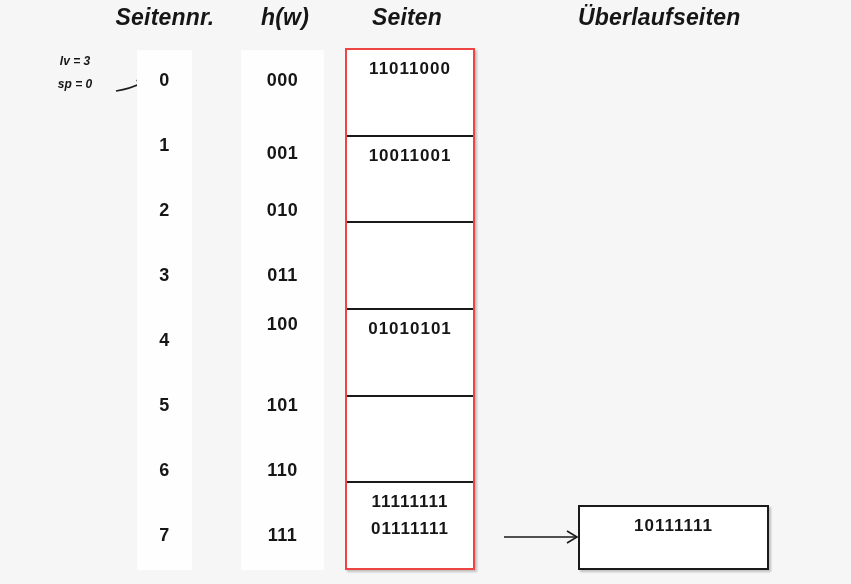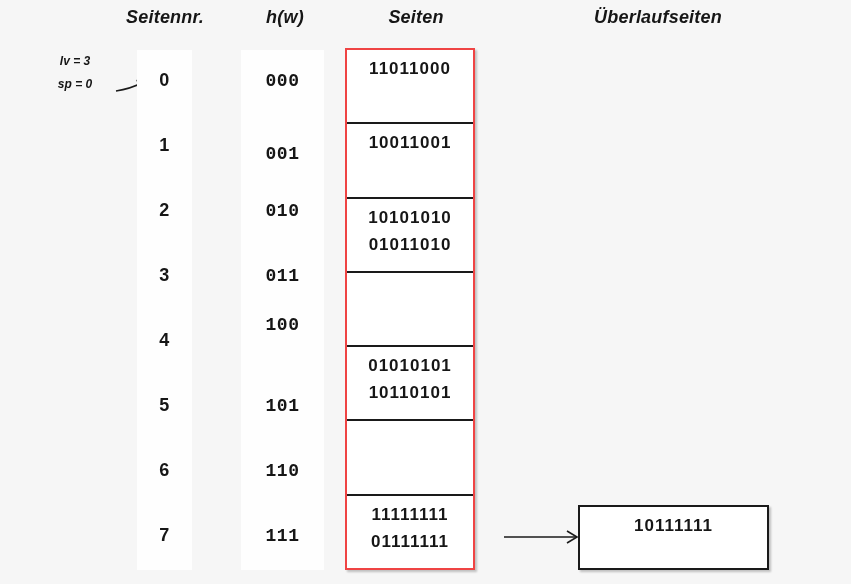--- a/index.html
+++ b/index.html
@@ -9,26 +9,26 @@
   }
   .stage{
     position:relative;
     width:851px;height:584px;
     background:#f6f6f6;
     overflow:hidden;
     color:#161616;
   }
   .hdr{
     position:absolute;top:6px;height:22px;line-height:22px;
-    font-style:italic;font-size:18px;font-weight:600;
+    font-style:italic;font-size:23px;font-weight:600;
     text-align:center;letter-spacing:.2px;
   }
   .hdr-seitennr{left:110px;width:110px;}
   .hdr-hw{left:245px;width:80px;}
-  .hdr-seiten{left:337px;width:158px;}
+  .hdr-seiten{left:328px;width:158px;}
   .hdr-ueberlauf{left:578px;width:160px;}
 
   .annot{
     position:absolute;left:34px;top:50px;width:82px;
     font-style:italic;font-size:12px;font-weight:600;
     line-height:23px;text-align:center;
   }
   .annot-arrow{position:absolute;left:114px;top:76px;}
 
   .strip{
@@ -36,21 +36,21 @@
   }
   .strip-pages{left:137px;width:55px;}
   .strip-hash{left:241px;width:83px;}
 
   .num-cell{
     position:absolute;height:65px;display:flex;
     align-items:center;justify-content:center;
     font-size:18px;font-weight:600;letter-spacing:.5px;
   }
   .num-cell.pg{left:137px;width:55px;}
-  .num-cell.hs{left:241px;width:83px;font-family:Liberation Mono, monospace;}
+  .num-cell.hs{left:241px;width:83px;}
 
   .bucket-col{
     position:absolute;left:345px;top:48px;width:130px;height:522px;
     background:#fff;border:2px solid #ef4444;box-sizing:border-box;
     display:flex;flex-direction:column;
     box-shadow:2px 2px 2px rgba(0,0,0,.22);
   }
   .bucket{
     flex:1;border-bottom:2px solid #1a1a1a;
     padding-top:5px;box-sizing:border-box;
@@ -109,28 +109,23 @@
   <div class="num-cell hs" style="top:438px">110</div>
   <div class="num-cell hs" style="top:503px">111</div>
 
   <div class="bucket-col">
     <div class="bucket">
       <div class="entry">11011000</div>
     </div>
     <div class="bucket">
       <div class="entry">10011001</div>
     </div>
-    <div class="bucket">
-      <div class="entry">10101010</div>
-      <div class="entry">01011010</div>
-    </div>
     <div class="bucket"></div>
     <div class="bucket">
       <div class="entry">01010101</div>
-      <div class="entry">10110101</div>
     </div>
     <div class="bucket"></div>
     <div class="bucket">
       <div class="entry">11111111</div>
       <div class="entry">01111111</div>
     </div>
   </div>
 
   <svg class="link-arrow" width="78" height="26" viewBox="0 0 78 26">
     <line x1="1" y1="13" x2="73" y2="13" stroke-width="1.6"></line>

